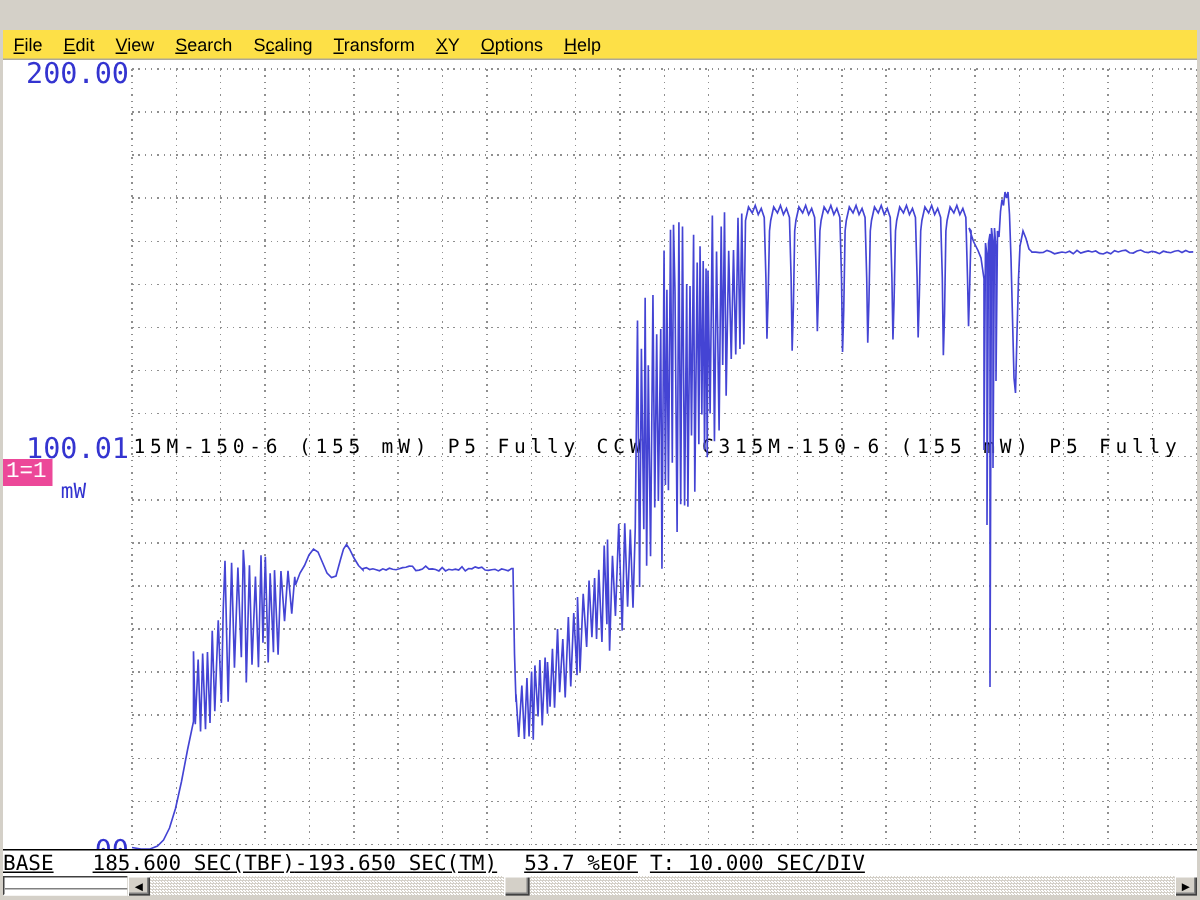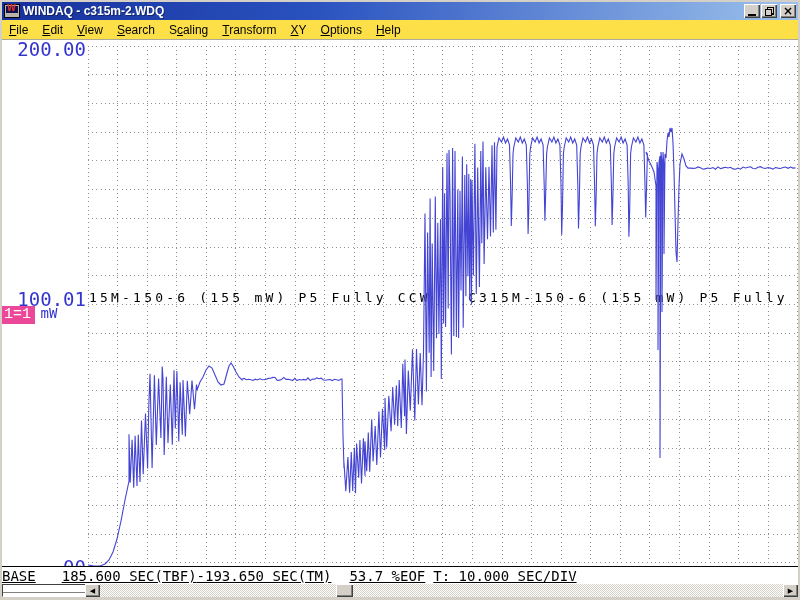--- a/index.html
+++ b/index.html
@@ -53,35 +53,20 @@
   .sb-track{position:relative;flex:1;height:13px;
     background:repeating-conic-gradient(#ffffff 0% 25%, #d4d0c8 0% 50%) 0 0/2px 2px;}
   .sb-thumb{position:absolute;left:236px;top:0;width:17px;height:13px;background:#d4d0c8;
     box-shadow:inset 1px 1px 0 #fff, inset -1px -1px 0 #404040, inset -2px -2px 0 #808080;}
 </style>
 </head>
 <body>
 
 <div class="win">
 
-  <div class="titlebar">
-    <span class="app-icon"></span>
-    <span class="title-text">WINDAQ - c315m-2.WDQ</span>
-    <span class="tb-btns">
-      <span class="tb-btn">
-          <span class="glyph-min"></span>
-        </span>
-      <span class="tb-btn">
-          <span class="glyph-restore"></span>
-        </span>
-      <span class="tb-btn close">
-          <span class="glyph-close">×</span>
-        </span>
-    </span>
-  </div>
 
   <div class="menubar">
     <span class="mi"><span></span><u>F</u><span>ile</span></span>
     <span class="mi"><span></span><u>E</u><span>dit</span></span>
     <span class="mi"><span></span><u>V</u><span>iew</span></span>
     <span class="mi"><span></span><u>S</u><span>earch</span></span>
     <span class="mi"><span>S</span><u>c</u><span>aling</span></span>
     <span class="mi"><span></span><u>T</u><span>ransform</span></span>
     <span class="mi"><span></span><u>X</u><span>Y</span></span>
     <span class="mi"><span></span><u>O</u><span>ptions</span></span>
@@ -135,21 +120,21 @@
           <line x1="88" y1="505.552" x2="797.8" y2="505.552" stroke="#8f8f8f" stroke-width="1" stroke-dasharray="1 3.2"></line>
           <line x1="88" y1="534.274" x2="797.8" y2="534.274" stroke="#8f8f8f" stroke-width="1" stroke-dasharray="1 3.2"></line>
           <line x1="88" y1="562.996" x2="797.8" y2="562.996" stroke="#8f8f8f" stroke-width="1" stroke-dasharray="1 3.2"></line>
         </g>
       <text class="ann" x="89" y="302">15M-150-6 (155 mW)  P5 Fully CCW</text>
       <text class="ann" x="468" y="302">C315M-150-6 (155 mW)  P5 Fully CC</text>
       <path id="trace" fill="none" stroke-width="1.1" d="M88.0 565.0 L94.0 566.0 L100.0 566.0 L105.0 564.0 L109.0 560.0 L113.0 552.0 L117.0 539.0 L121.0 521.0 L125.0 500.0 L129.0 481.0 L129.0 434.2 L130.2 482.8 L132.1 439.7 L133.7 487.7 L135.1 435.7 L137.0 486.1 L138.3 434.7 L140.0 482.0 L141.5 420.5 L143.2 474.2 L145.5 413.6 L147.6 468.6 L148.8 406.6 L150.0 373.8 L152.1 467.9 L154.4 375.2 L156.3 445.1 L158.6 378.4 L160.9 438.1 L162.2 366.6 L163.0 378.7 L164.2 455.0 L166.3 376.8 L168.0 443.1 L170.3 384.4 L172.3 444.8 L174.0 370.2 L175.3 428.5 L176.9 371.1 L178.8 441.6 L180.1 382.2 L182.3 434.8 L183.0 380.1 L185.4 436.5 L187.3 380.7 L189.7 414.1 L192.0 380.6 L194.5 409.1 L196.5 384.5 L197.0 390.0 L200.0 382.0 L203.0 377.0 L206.0 370.0 L209.0 366.0 L212.0 368.0 L215.0 375.0 L218.0 382.0 L221.0 385.0 L224.0 384.0 L227.0 373.0 L229.0 366.0 L231.0 363.0 L233.0 366.0 L236.0 372.0 L239.0 377.0 L242.0 380.0 L242.0 379.1 L244.2 378.4 L246.4 379.7 L248.6 379.2 L250.8 379.8 L253.0 380.5 L255.2 379.2 L257.4 380.0 L259.6 378.8 L261.8 379.5 L264.0 379.8 L266.2 379.2 L268.4 378.4 L270.6 378.2 L272.8 377.4 L275.0 377.5 L277.2 380.4 L279.4 380.1 L281.6 379.4 L283.8 377.4 L286.0 379.4 L288.2 379.3 L290.4 379.7 L292.6 380.6 L294.8 378.3 L297.0 380.6 L299.2 379.5 L301.4 380.0 L303.6 379.4 L305.8 380.1 L308.0 377.8 L310.2 380.6 L312.4 379.0 L314.6 379.2 L316.8 377.9 L319.0 378.7 L321.2 378.1 L323.4 380.0 L325.6 380.2 L327.8 379.8 L330.0 379.5 L332.2 380.6 L334.4 379.3 L336.6 379.8 L338.8 380.5 L341.0 379.0 L342.0 379.0 L343.0 436.0 L344.0 468.0 L344.0 462.8 L345.8 491.3 L347.9 457.0 L349.6 492.7 L351.3 452.0 L352.7 491.0 L354.4 447.7 L355.5 493.2 L356.6 443.6 L358.7 477.7 L359.9 440.0 L361.5 483.6 L363.4 438.3 L365.0 475.8 L365.0 441.4 L366.7 471.2 L368.3 432.6 L369.7 471.8 L371.7 419.3 L373.1 461.5 L375.2 426.0 L376.8 465.0 L378.9 411.4 L380.5 457.6 L382.5 408.7 L384.7 450.1 L385.0 398.0 L386.7 447.4 L388.8 395.9 L391.1 431.3 L392.7 387.1 L394.6 424.8 L396.4 385.4 L397.7 425.9 L399.2 379.9 L401.3 428.0 L402.8 363.7 L404.6 416.2 L405.0 359.6 L406.4 433.9 L408.3 370.5 L410.3 410.6 L412.5 349.2 L414.8 420.4 L416.5 348.9 L418.4 404.4 L420.2 353.0 L422.0 405.2 L423.5 352.1 L425.0 213.6 L426.4 391.4 L427.6 232.5 L429.2 352.8 L430.1 198.5 L431.1 377.1 L432.2 243.5 L433.7 370.9 L435.3 196.6 L436.5 338.3 L437.8 222.8 L438.9 334.0 L440.5 219.3 L441.3 379.1 L442.7 167.0 L443.6 323.4 L444.6 193.2 L445.6 326.9 L447.0 153.2 L448.2 308.5 L449.0 149.9 L450.0 194.2 L451.4 354.6 L452.6 148.1 L453.8 336.1 L455.0 151.0 L456.4 337.0 L457.8 189.4 L458.6 337.9 L460.0 190.7 L461.0 290.4 L462.4 156.5 L463.2 327.8 L464.8 175.0 L465.9 296.2 L466.7 164.2 L467.9 276.3 L468.8 174.0 L469.7 299.9 L470.7 179.0 L471.5 304.8 L472.0 180.4 L473.4 275.6 L474.9 143.7 L476.3 294.1 L477.7 167.6 L479.4 287.0 L480.8 151.0 L481.8 243.3 L483.0 141.5 L484.1 263.9 L485.8 167.2 L487.5 239.3 L489.0 166.7 L490.5 236.4 L492.0 145.2 L493.3 232.6 L494.5 142.3 L495.9 229.7 L497.0 147.0 L499.0 138.0 L501.5 142.0 L503.5 137.0 L505.5 143.0 L507.5 139.0 L509.5 145.0 L510.6 185.0 L511.3 225.9 L512.1 197.9 L513.0 154.0 L513.8 147.0 L515.8 138.0 L518.3 142.0 L520.3 137.0 L522.3 143.0 L524.3 139.0 L526.3 145.0 L527.4 185.0 L528.1 233.9 L528.9 205.9 L529.8 154.0 L530.6 147.0 L532.6 138.0 L535.1 142.0 L537.1 137.0 L539.1 143.0 L541.1 139.0 L543.1 145.0 L544.2 185.0 L544.9 220.8 L545.7 192.8 L546.6 154.0 L547.4 147.0 L549.4 138.0 L551.9 142.0 L553.9 137.0 L555.9 143.0 L557.9 139.0 L559.9 145.0 L561.0 185.0 L561.7 234.7 L562.5 206.7 L563.4 154.0 L564.2 147.0 L566.2 138.0 L568.7 142.0 L570.7 137.0 L572.7 143.0 L574.7 139.0 L576.7 145.0 L577.8 185.0 L578.5 228.5 L579.3 200.5 L580.2 154.0 L581.0 147.0 L583.0 138.0 L585.5 142.0 L587.5 137.0 L589.5 143.0 L591.5 139.0 L593.5 145.0 L594.6 185.0 L595.3 226.3 L596.1 198.3 L597.0 154.0 L597.8 147.0 L599.8 138.0 L602.3 142.0 L604.3 137.0 L606.3 143.0 L608.3 139.0 L610.3 145.0 L611.4 185.0 L612.1 225.0 L612.9 197.0 L613.8 154.0 L614.6 147.0 L616.6 138.0 L619.1 142.0 L621.1 137.0 L623.1 143.0 L625.1 139.0 L627.1 145.0 L628.2 185.0 L628.9 236.8 L629.7 208.8 L630.6 154.0 L631.4 147.0 L633.4 138.0 L635.9 142.0 L637.9 137.0 L639.9 143.0 L641.9 139.0 L643.9 145.0 L645.0 185.0 L645.7 217.5 L646.5 189.5 L647.4 154.0 L646.0 152.0 L649.0 161.0 L652.0 167.0 L654.0 172.0 L656.0 186.0 L656.0 300.0 L657.0 162.0 L658.0 170.0 L658.0 350.0 L659.0 162.0 L660.0 156.0 L660.0 458.0 L661.0 152.0 L662.0 162.0 L662.0 312.0 L663.0 152.0 L664.0 166.0 L664.0 254.0 L665.0 154.0 L666.0 158.0 L667.0 141.0 L668.0 133.0 L669.0 137.0 L670.0 128.0 L671.0 132.0 L672.0 128.0 L673.0 143.0 L674.0 172.0 L675.0 212.0 L676.0 252.0 L677.0 262.0 L678.0 222.0 L679.0 186.0 L680.0 164.0 L682.0 154.0 L684.0 159.0 L686.0 166.0 L688.0 168.0 L688.0 168.1 L690.5 168.1 L693.0 168.4 L695.5 168.3 L698.0 166.9 L700.5 167.8 L703.0 169.2 L705.5 168.6 L708.0 168.0 L710.5 168.5 L713.0 167.5 L715.5 169.2 L718.0 166.9 L720.5 168.7 L723.0 167.9 L725.5 167.3 L728.0 168.0 L730.5 167.3 L733.0 168.9 L735.5 169.3 L738.0 168.1 L740.5 169.2 L743.0 167.1 L745.5 168.0 L748.0 167.2 L750.5 166.8 L753.0 168.5 L755.5 168.7 L758.0 167.3 L760.5 166.7 L763.0 168.0 L765.5 168.4 L768.0 167.5 L770.5 168.1 L773.0 169.1 L775.5 167.5 L778.0 168.1 L780.5 168.5 L783.0 167.5 L785.5 167.0 L788.0 168.3 L790.5 167.0 L793.0 168.1 L795.5 167.9" stroke="#4444d4"></path>
     </svg>
     <div class="axis-label" style="top:-2px;">200.00</div>
     <div class="axis-label" style="top:248px;">100.01</div>
-    <div class="unit-label" style="top:265px;">mW</div>
+    <div class="unit-label" style="top:280px;">mW</div>
     <div class="axis-label" style="top:516px;">.00</div>
     <div class="chan-badge">1=1</div>
   </div>
 
   <div class="status"><span class="s-base">BASE</span><span class="s-tbf">185.600 SEC(TBF)</span><span class="s-tm">-193.650 SEC(TM)</span><span class="s-eof">53.7 %EOF</span><span class="s-div">T: 10.000 SEC/DIV</span></div>
 
   <div class="scrollrow">
     <div class="pos-panel"></div>
     <div class="sb-btn">
         <span>◀</span>

